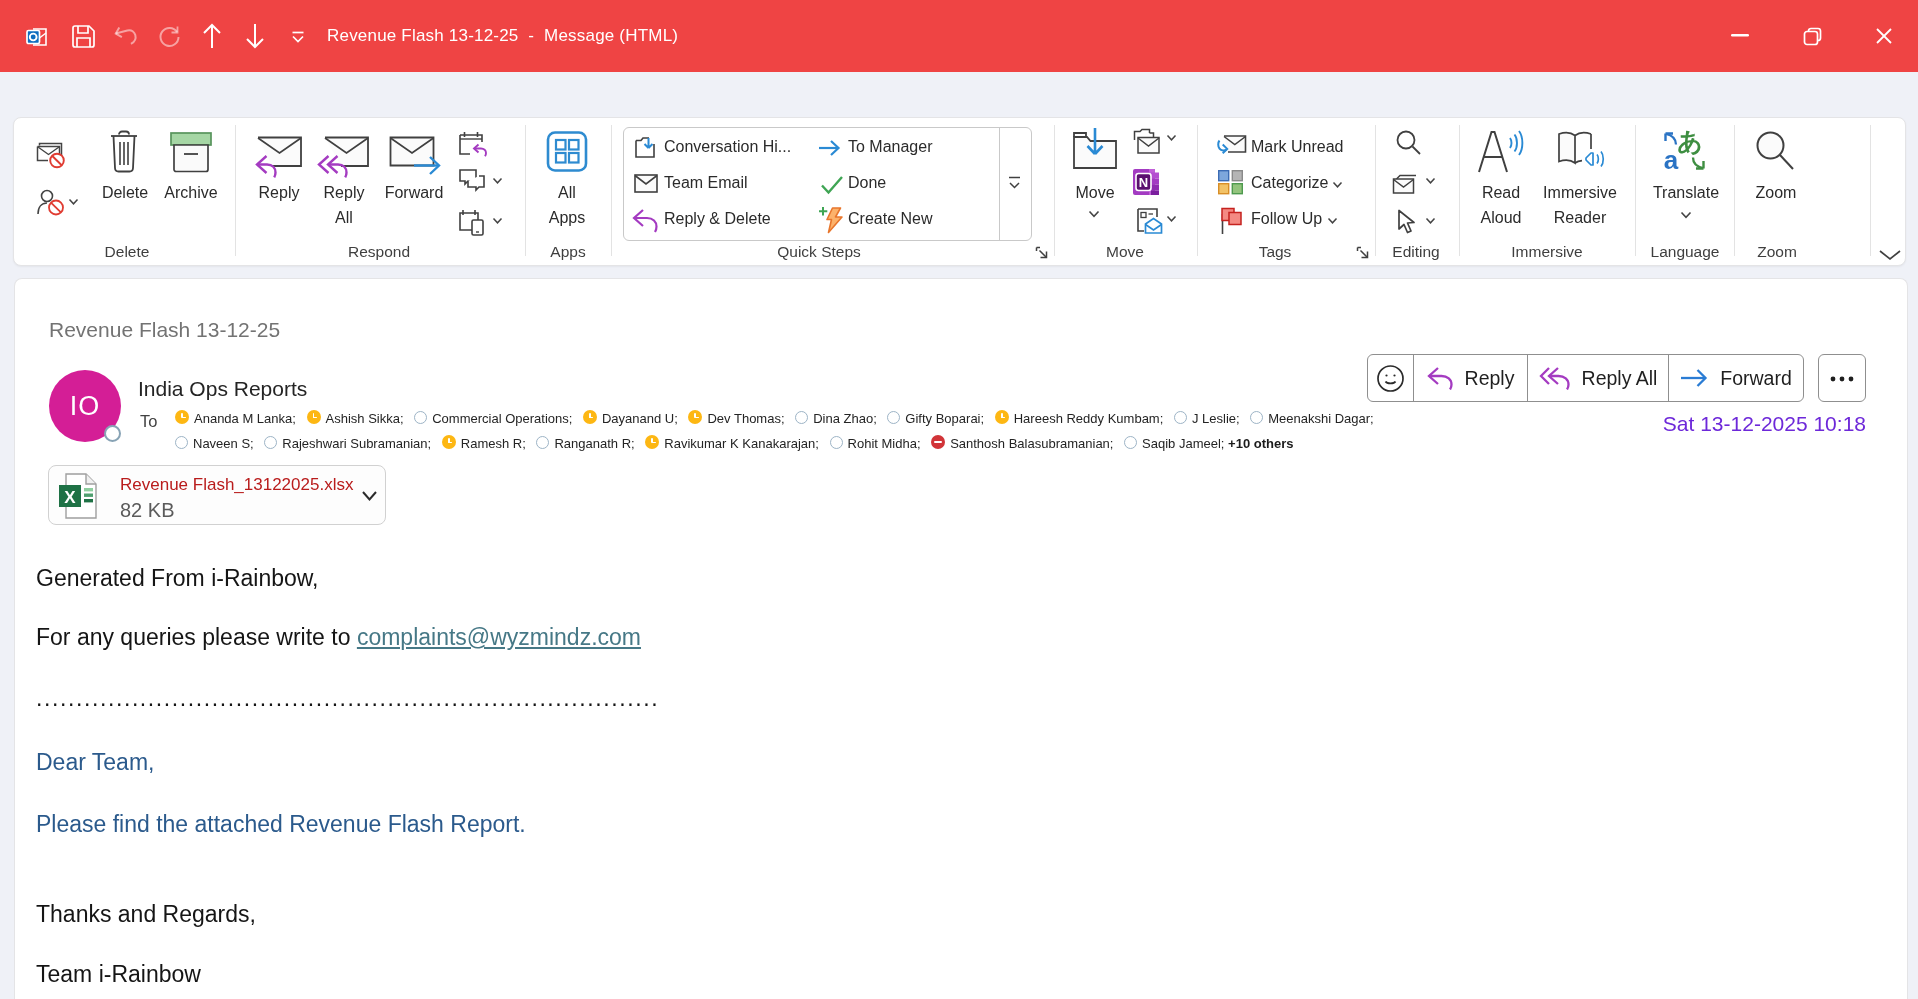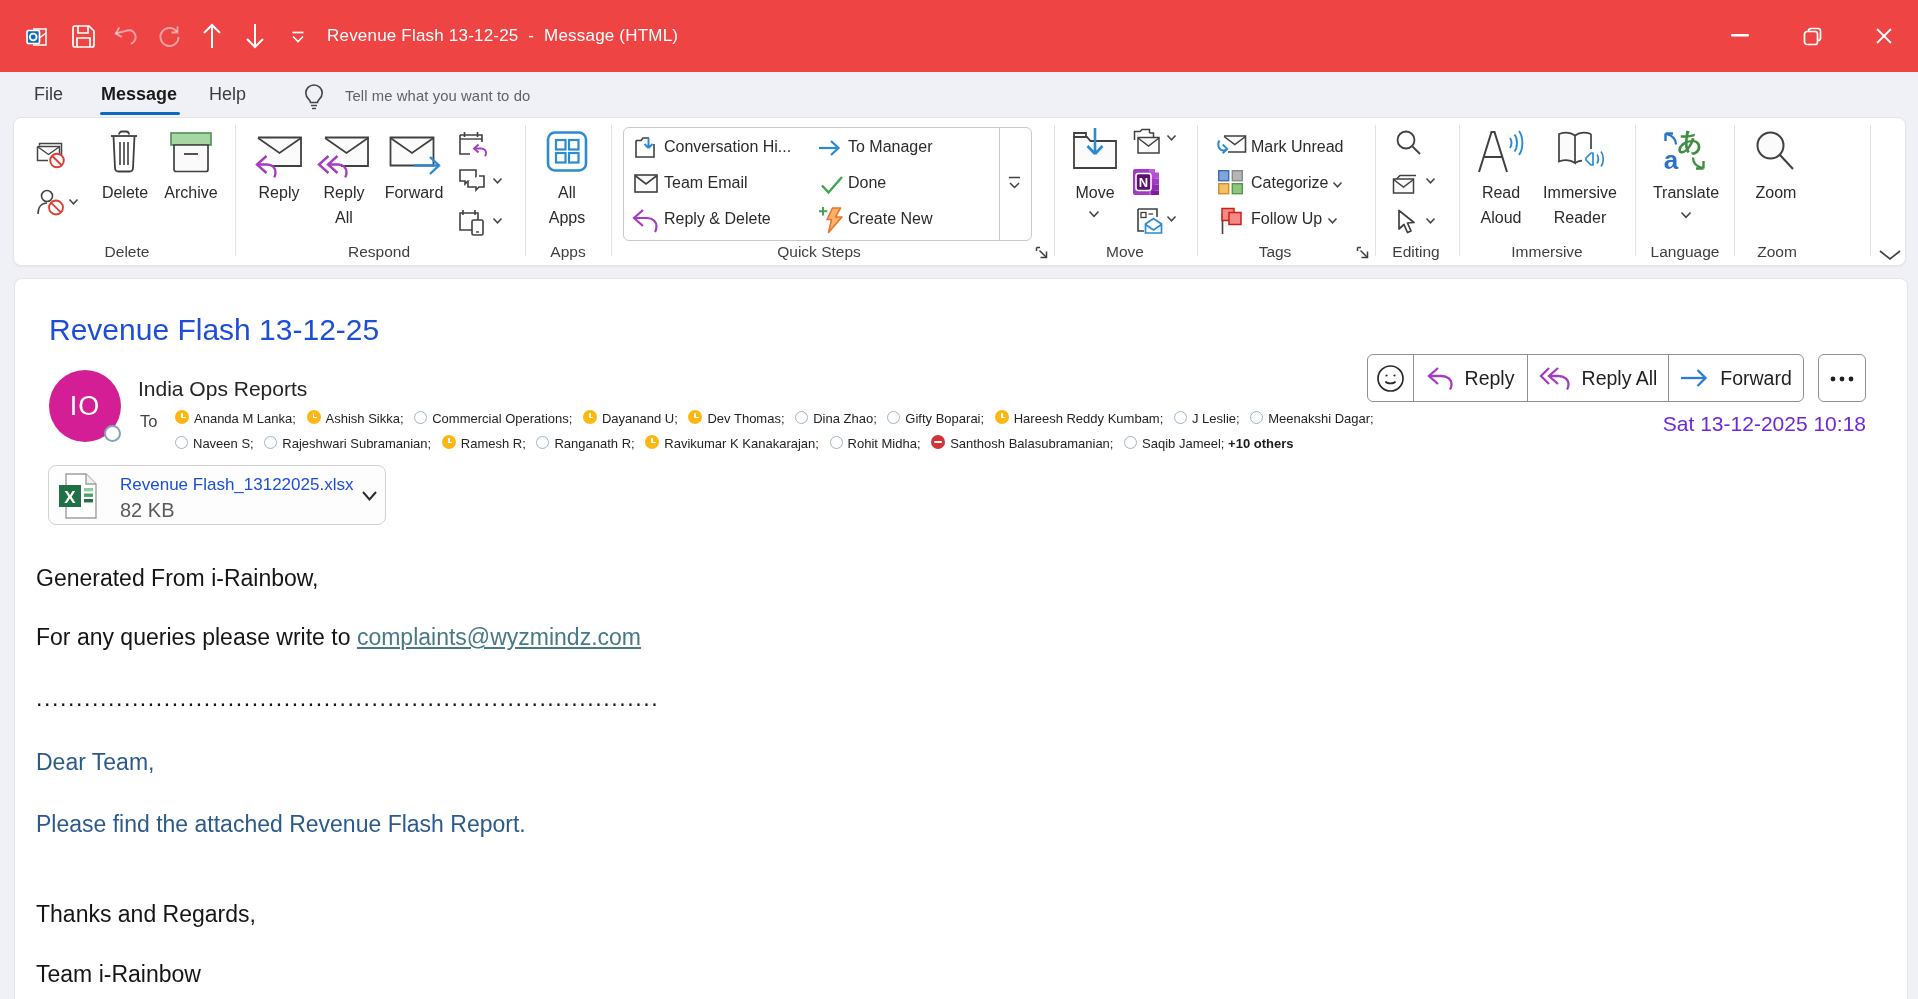--- a/index.html
+++ b/index.html
@@ -17,21 +17,21 @@
 #msg-underline{position:absolute;left:100px;top:40px;width:80px;height:3px;background:#0f6cbd;border-radius:2px}
 #tellme{position:absolute;left:345px;top:16px;font-size:14.8px;color:#616161;letter-spacing:.1px}
 
 #ribbon{position:absolute;left:13px;top:117px;width:1893px;height:149px;background:#fff;border:1px solid #e4e4e6;border-radius:8px;box-shadow:0 1px 2px rgba(0,0,0,.05)}
 .glabel{position:absolute;top:125px;font-size:15.5px;color:#3f3f3f;text-align:center;white-space:nowrap}
 .gsep{position:absolute;top:7px;height:131px;width:1px;background:#e3e3e3}
 .ilabel{position:absolute;font-size:16px;color:#2b2b2b;white-space:nowrap}
 .ilabel2{position:absolute;font-size:16px;color:#2b2b2b;text-align:center;white-space:nowrap}
 
 #mail{position:absolute;left:14px;top:278px;width:1894px;height:721px;background:#fff;border:1px solid #e4e4e6;border-top-left-radius:8px;border-top-right-radius:8px;border-bottom:none}
-#subject{position:absolute;left:34px;top:34px;font-size:30px;color:#1d4ed8;line-height:34px}
+#subject{position:absolute;left:34px;top:34px;font-size:21px;color:#737373;line-height:34px}
 #avatar{position:absolute;left:34px;top:91px;width:72px;height:72px;border-radius:50%;background:#d41e96;color:#fff;font-size:27px;text-align:center;line-height:72px;letter-spacing:1px}
 #presence-av{position:absolute;left:89px;top:146px;width:17px;height:17px;border-radius:50%;background:#fff;border:2.2px solid #88a3b5}
 #from-name{position:absolute;left:123px;top:98px;font-size:21px;color:#242424}
 #to-label{position:absolute;left:125px;top:133px;font-size:16.5px;color:#424242}
 .rcpt{position:absolute;left:160px;font-size:13px;color:#242424;white-space:nowrap}
 .pi{display:inline-block;width:14px;height:14px;border-radius:50%;vertical-align:-1.5px;margin:0 5px 0 7px;position:relative}
 .rcpt .pi:first-child{margin-left:0}
 .pa{background:#fdb713}
 .pa::after{content:"";position:absolute;left:6px;top:3px;width:1.8px;height:5px;background:#fff;border-radius:1px}
 .pa::before{content:"";position:absolute;left:6.5px;top:6.6px;width:4px;height:1.8px;background:#fff;border-radius:1px}
@@ -39,21 +39,21 @@
 .pd{background:#d13438}
 .pd::after{content:"";position:absolute;left:3px;top:5.9px;width:8px;height:2.2px;background:#fff;border-radius:1.5px}
 #date{position:absolute;right:41px;top:133px;font-size:21px;color:#6d28d9}
 
 #rbtns{position:absolute;left:1352px;top:75px;height:48px;border:1px solid #8f8f8f;border-radius:6px;background:#fff;display:flex;align-items:center}
 .rseg{height:100%;display:flex;align-items:center;justify-content:center;border-left:1px solid #8f8f8f;font-size:19.5px;color:#1f1f1f}
 .rseg:first-child{border-left:none}
 #dots-btn{position:absolute;left:1803px;top:75px;width:48px;height:48px;border:1px solid #8f8f8f;border-radius:6px;background:#fff;text-align:center}
 
 #attach{position:absolute;left:33px;top:186px;width:338px;height:60px;border:1px solid #d1d1d1;border-radius:8px;background:#fdfdfd}
-#att-name{position:absolute;left:71px;top:9px;font-size:17px;color:#1d4ed8}
+#att-name{position:absolute;left:71px;top:9px;font-size:17px;color:#b91c1c}
 #att-size{position:absolute;left:71px;top:33px;font-size:20px;color:#5b5b5b}
 
 .bp{position:absolute;left:21px;font-size:23px;line-height:28px;color:#151515;white-space:nowrap}
 .blue{color:#2b5a8c}
 a.lnk{color:#467886;text-decoration:underline}
 </style>
 </head>
 <body>
 <div id="root">
   <div id="titlebar">
@@ -101,32 +101,20 @@
         <rect width="18" height="2.4" rx="1.2" fill="#fff"></rect>
       </svg>
     <svg style="left:1803px;top:27px" width="19" height="19" viewBox="0 0 19 19" fill="none" stroke="#fff" stroke-width="1.7">
       <path d="M5.5 4.5 V4 C5.5 2.6 6.6 1.5 8 1.5 H15 C16.4 1.5 17.5 2.6 17.5 4 V11 C17.5 12.4 16.4 13.5 15 13.5 H14.5"></path>
       <rect x="1.5" y="4.5" width="13" height="13" rx="2.5"></rect>
     </svg>
     <svg style="left:1876px;top:28px" width="16" height="16" viewBox="0 0 16 16" fill="none" stroke="#fff" stroke-width="1.8">
       <path d="M1 1 L15 15"></path>
         <path d="M15 1 L1 15"></path>
     </svg>
-  </div>
-  <div id="menubar">
-    <span class="tab" style="left:34px">File</span>
-    <span class="tab" id="tab-message" style="left:101px">Message</span>
-    <span class="tab" style="left:209px">Help</span>
-    <div id="msg-underline"></div>
-    <svg style="position:absolute;left:303px;top:11px" width="22" height="28" viewBox="0 0 22 28" fill="none" stroke="#444" stroke-width="1.6">
-      <path d="M11 2 C6.3 2 2.8 5.6 2.8 10 C2.8 12.8 4.2 14.8 5.8 16.4 C6.9 17.5 7.5 18.3 7.5 19.5 H14.5 C14.5 18.3 15.1 17.5 16.2 16.4 C17.8 14.8 19.2 12.8 19.2 10 C19.2 5.6 15.7 2 11 2 Z"></path>
-      <path d="M8 22.5 H14" stroke-width="1.4"></path>
-      <path d="M9 25.5 H13" stroke-width="1.4"></path>
-    </svg>
-    <div id="tellme">Tell me what you want to do</div>
   </div>
   <div id="ribbon">
     <div class="gsep" style="left:221px"></div>
     <div class="gsep" style="left:511px"></div>
     <div class="gsep" style="left:597px"></div>
     <div class="gsep" style="left:1040px"></div>
     <div class="gsep" style="left:1183px"></div>
     <div class="gsep" style="left:1361px"></div>
     <div class="gsep" style="left:1445px"></div>
     <div class="gsep" style="left:1621px"></div>

